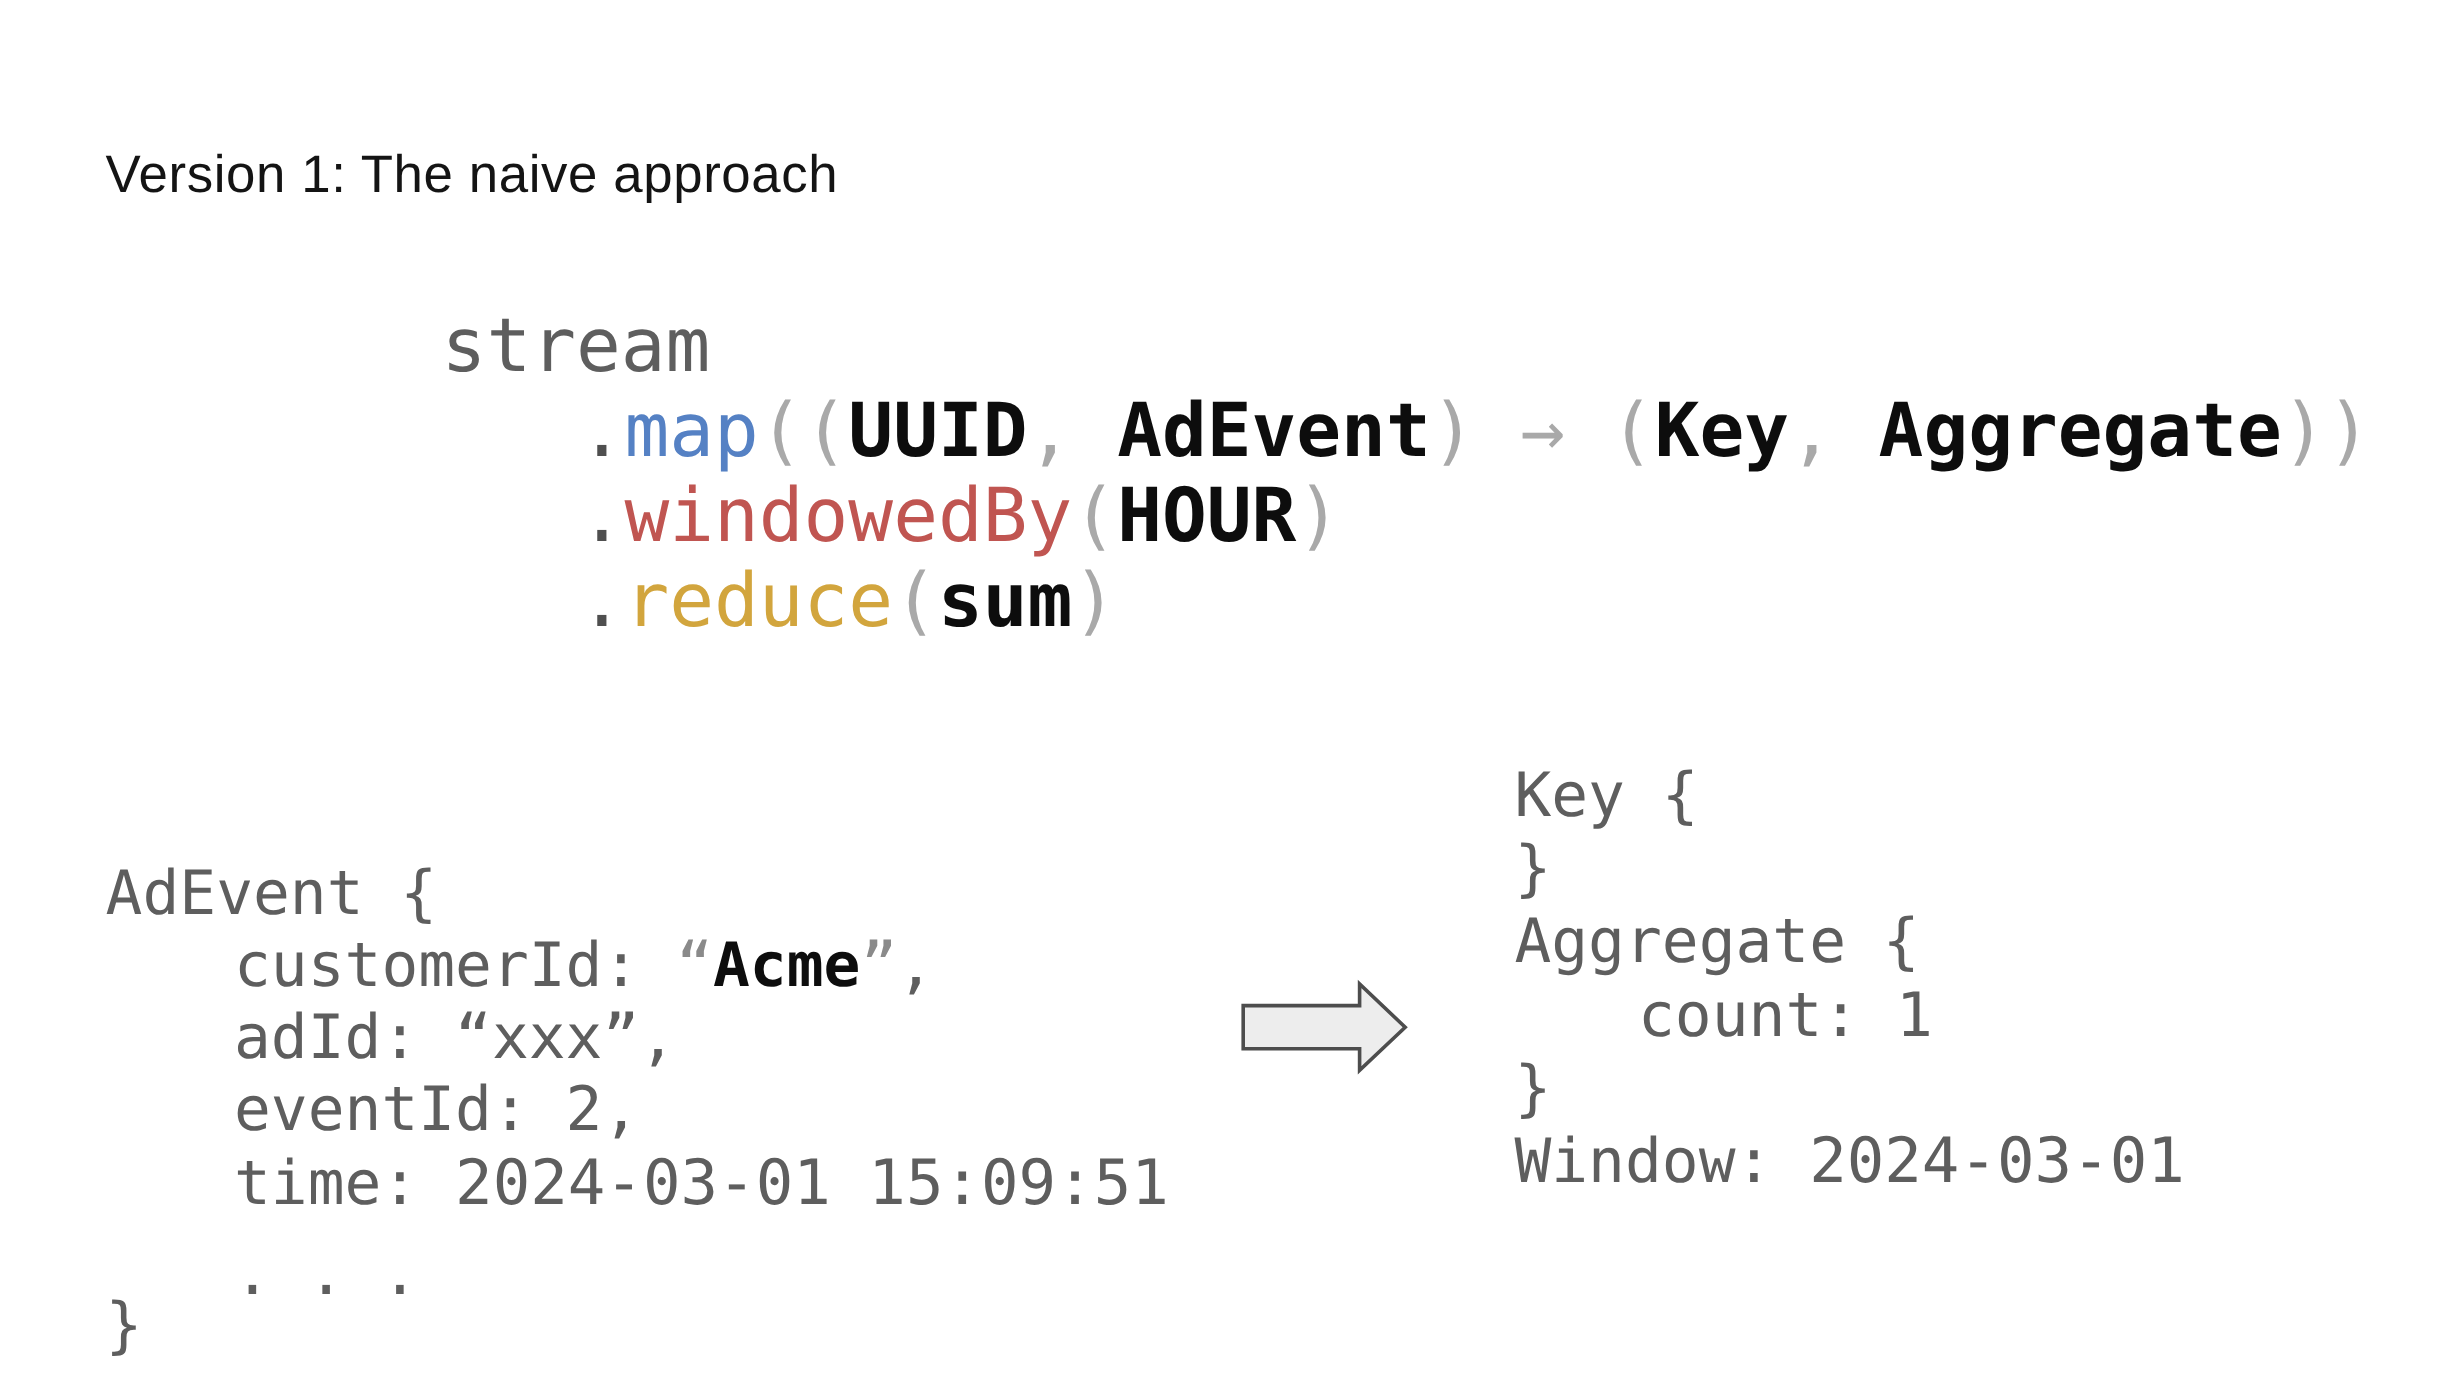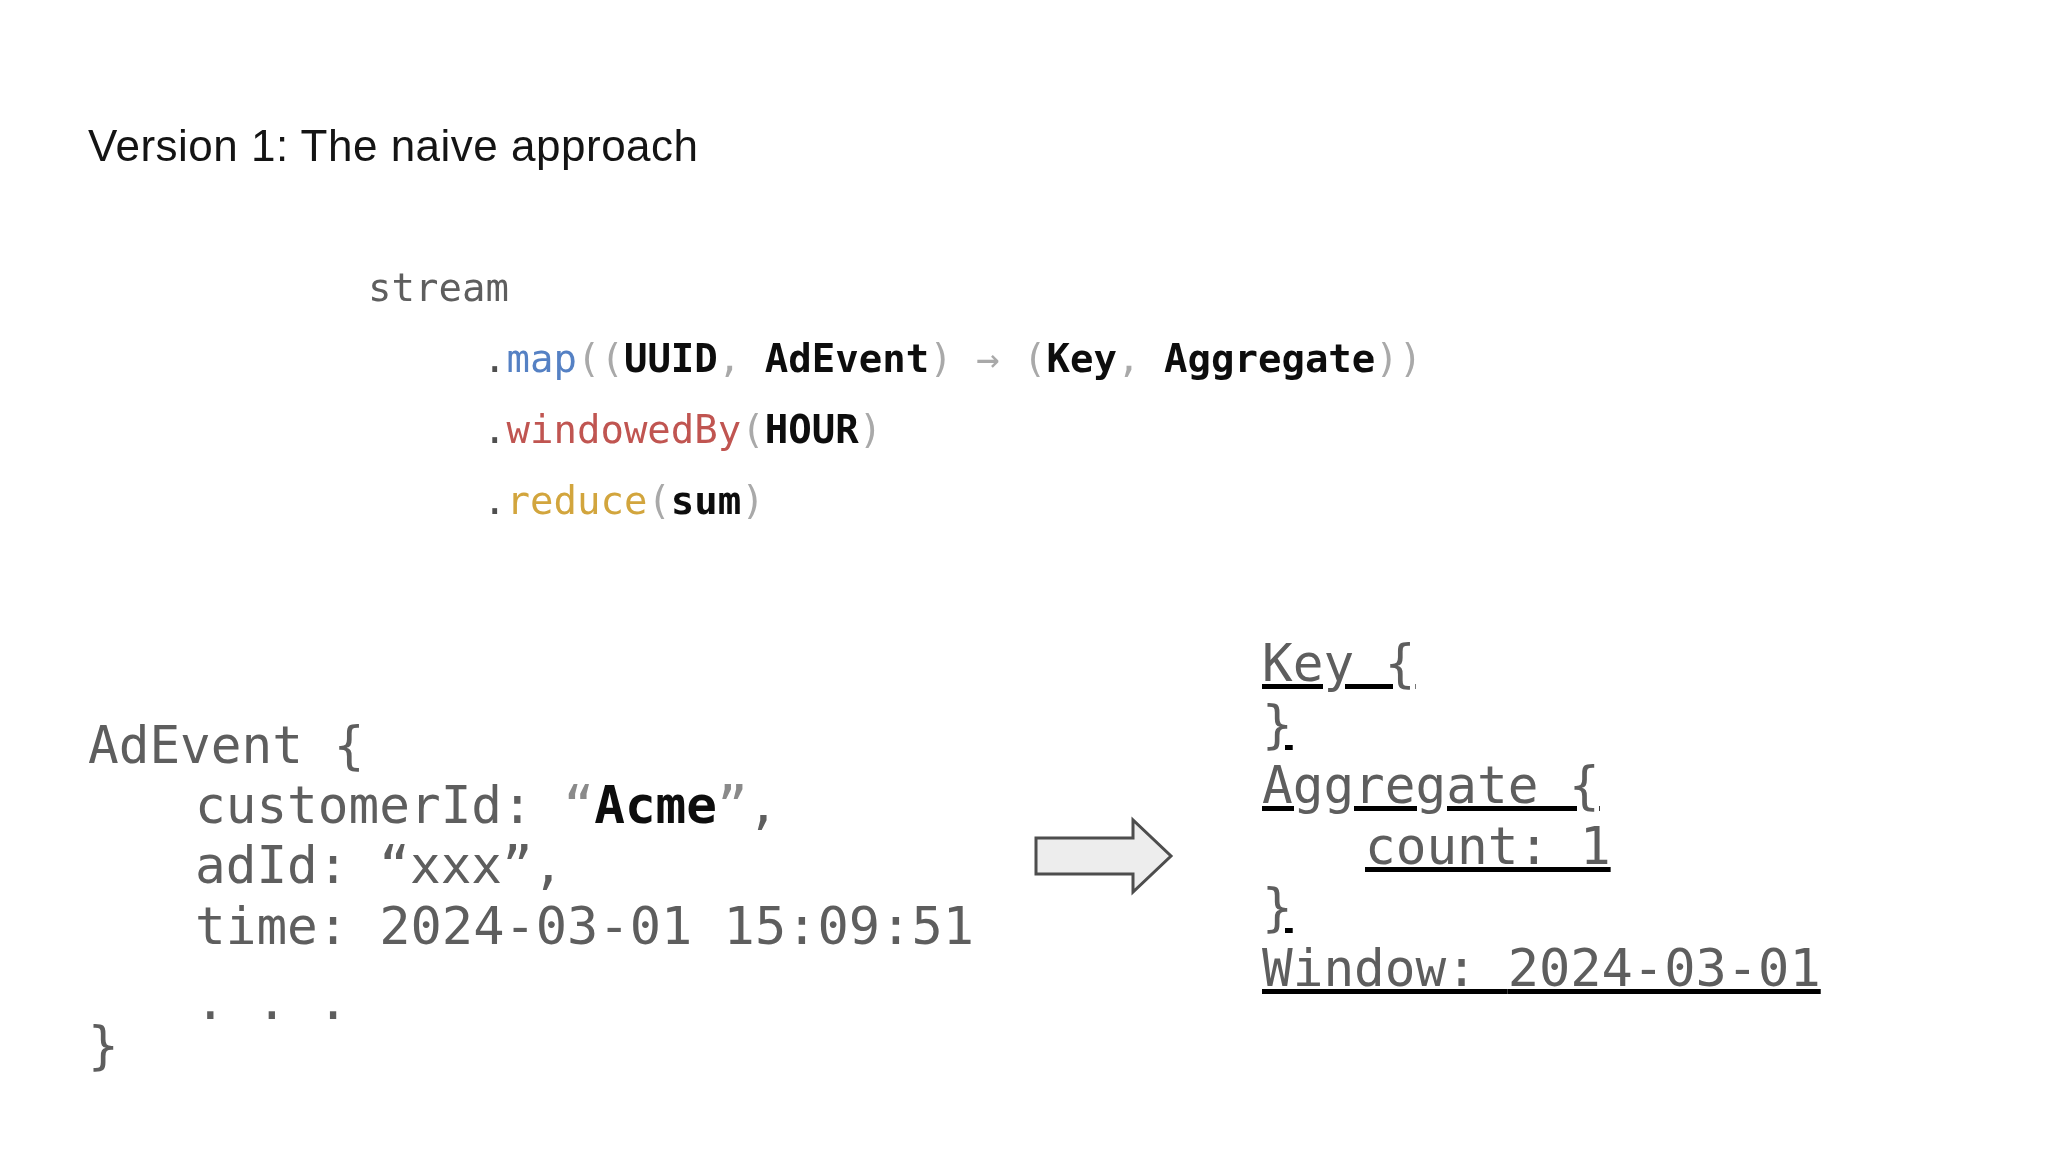--- a/index.html
+++ b/index.html
@@ -29,21 +29,21 @@
   .code-line {
     white-space: pre;
     font-family: "DejaVu Sans Mono", "Liberation Mono", monospace;
   }
 
   
   .stream-code {
     position: absolute;
     left: 368px;
     top: 252px;
-    font-size: 39px;
+    font-size: 62px;
   }
   .stream-code .code-line { height: 71px; line-height: 71px; }
   .stream-code .indent-code { padding-left: 115px; }
 
   
   .record { font-size: 51px; }
   .left-record {
     position: absolute;
     left: 88px;
     top: 716px;
@@ -51,21 +51,21 @@
   .left-record .code-line { height: 60px; line-height: 60px; }
   .left-record .indent-rec { padding-left: 107px; }
   .left-record .ellipsis-line { margin-top: 16px; }
   .left-record .close-line { margin-top: -16px; }
 
   .right-record {
     position: absolute;
     left: 1262px;
     top: 633px;
   }
-  .right-record .code-line { height: 61px; line-height: 61px; text-decoration: underline; }
+  .right-record .code-line { height: 61px; line-height: 61px; }
   .right-record .indent-rec { padding-left: 103px; }
   .right-record .last-line { margin-top: -12px; height: 50px; line-height: 50px; }
 
   
   .tok-gray  { color: var(--gray-code, #5e5e5e); }
   .tok-punct { color: var(--gray-punct, #a9a9a9); }
   .tok-dot   { color: var(--gray-dot, #4f4f4f); }
   .tok-quote { color: var(--gray-quote, #8a8a8a); }
   .tok-black { color: var(--code-black, #0d0d0d); font-weight: bold; }
   .tok-blue  { color: var(--accent-blue, #5581c4); }
@@ -91,20 +91,21 @@
     <div class="code-line"><span class="tok-gray">stream</span></div>
     <div class="code-line indent-code"><span class="tok-dot">.</span><span class="tok-blue">map</span><span class="tok-punct">((</span><span class="tok-black">UUID</span><span class="tok-punct">, </span><span class="tok-black">AdEvent</span><span class="tok-punct">) → (</span><span class="tok-black">Key</span><span class="tok-punct">, </span><span class="tok-black">Aggregate</span><span class="tok-punct">))</span></div>
     <div class="code-line indent-code"><span class="tok-dot">.</span><span class="tok-red">windowedBy</span><span class="tok-punct">(</span><span class="tok-black">HOUR</span><span class="tok-punct">)</span></div>
     <div class="code-line indent-code"><span class="tok-dot">.</span><span class="tok-gold">reduce</span><span class="tok-punct">(</span><span class="tok-black">sum</span><span class="tok-punct">)</span></div>
   </div>
 
   <div class="record left-record">
     <div class="code-line"><span class="tok-gray">AdEvent {</span></div>
     <div class="code-line indent-rec"><span class="tok-gray">customerId: </span><span class="tok-quote">“</span><span class="tok-black">Acme</span><span class="tok-quote">”</span><span class="tok-gray">,</span></div>
     <div class="code-line indent-rec"><span class="tok-gray">adId: “xxx”,</span></div>
+    <div class="code-line indent-rec"><span class="tok-gray">eventId: 2,</span></div>
     <div class="code-line indent-rec"><span class="tok-gray">time: </span><span class="tok-gray tok-small">2024-03-01 15:09:51</span></div>
     <div class="code-line indent-rec ellipsis-line"><span class="tok-gray">. . .</span></div>
     <div class="code-line close-line"><span class="tok-gray">}</span></div>
   </div>
 
   <svg class="arrow" width="148" height="84" viewBox="0 0 148 84" aria-hidden="true">
     <polygon points="6,24 103,24 103,6 141,42 103,78 103,60 6,60" style="fill: var(--arrow-fill, #ededed); stroke: var(--arrow-stroke, #4d4d4d); stroke-width: 3; stroke-linejoin: miter;"></polygon>
   </svg>
 
   <div class="record right-record">

